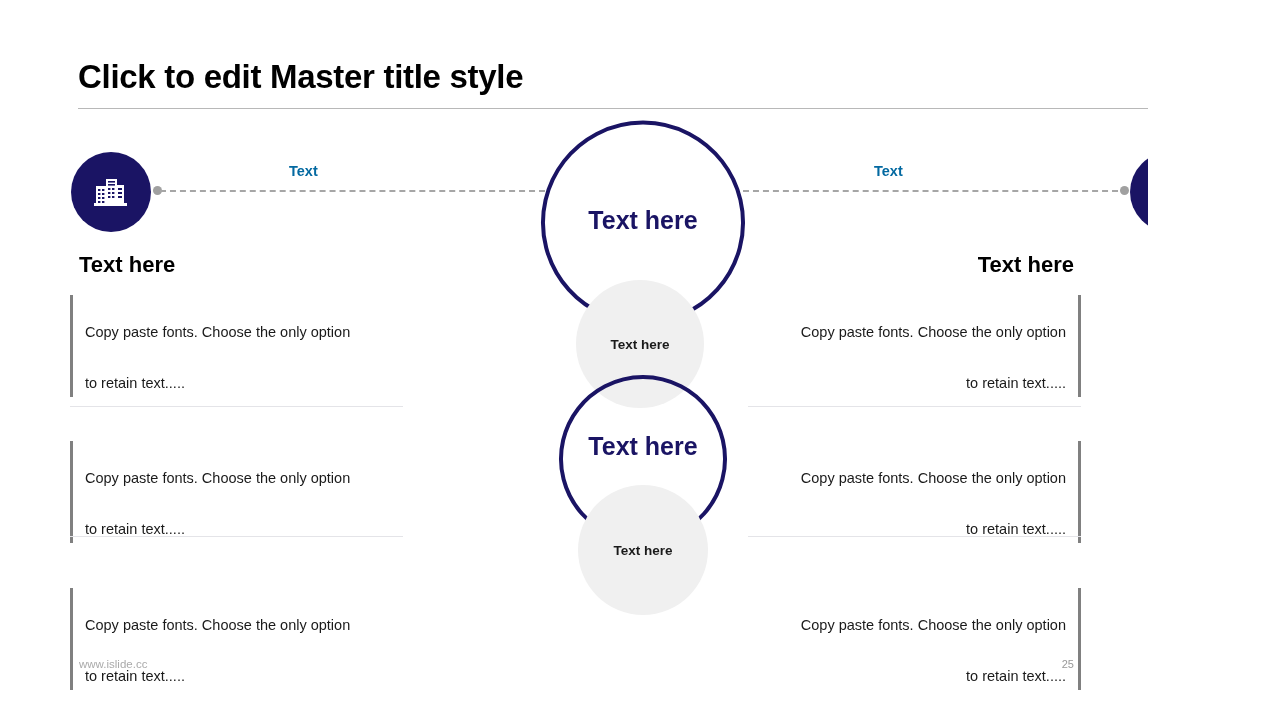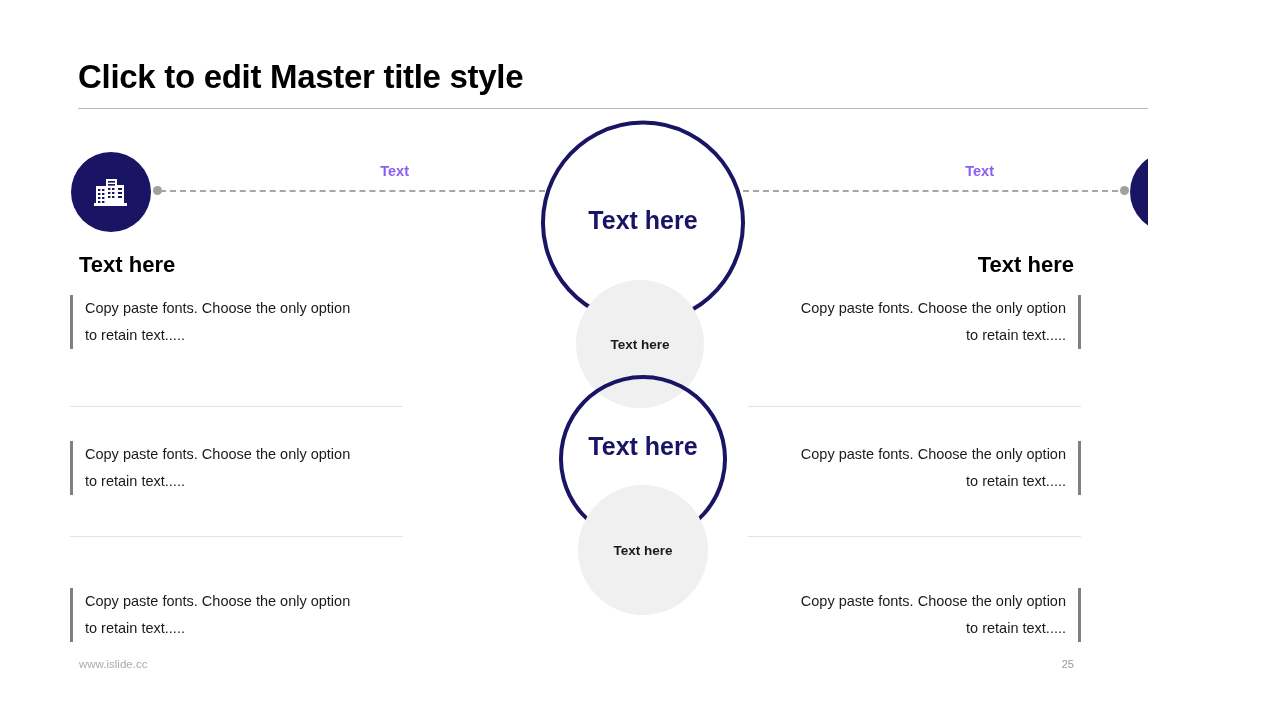--- a/index.html
+++ b/index.html
@@ -71,22 +71,22 @@
     border-radius: 50%;
     background: #a0a0a0;
   }
   .conn-dot.left  { left: 153px; }
   .conn-dot.right { left: 1120px; }
   .conn-label {
     position: absolute;
     top: 163px;
     font-size: 14.5px;
     font-weight: bold;
-    color: #8b5cf6;
-    text-align: right;
+    color: #0369a1;
+    text-align: left;
     width: 120px;
   }
   .conn-label.left  { left: 289px; }
   .conn-label.right { left: 874px; }
 
   
   .ring {
     position: absolute;
   }
   .ring svg { display: block; overflow: visible; }
@@ -130,21 +130,21 @@
   .col-heading.left  { left: 79px;  text-align: left; }
   .col-heading.right { right: 74px; text-align: right; }
 
   .block {
     position: absolute;
     width: 333px;
     font-size: 14.5px;
     line-height: 27px;
     color: #1a1a1a;
   }
-  .block .txt { display: block; }
+  .block .txt { display: block; margin-top: 24px; }
   .block.left  { left: 70px;   padding-left: 12px;  border-left: 3px solid #808080;  text-align: left; }
   .block.right { right: 67px;  padding-right: 12px; border-right: 3px solid #808080; text-align: right; }
 
   .divider {
     position: absolute;
     height: 1px;
     background: #e4e4e8;
     width: 333px;
   }
   .divider.left  { left: 70px; }

